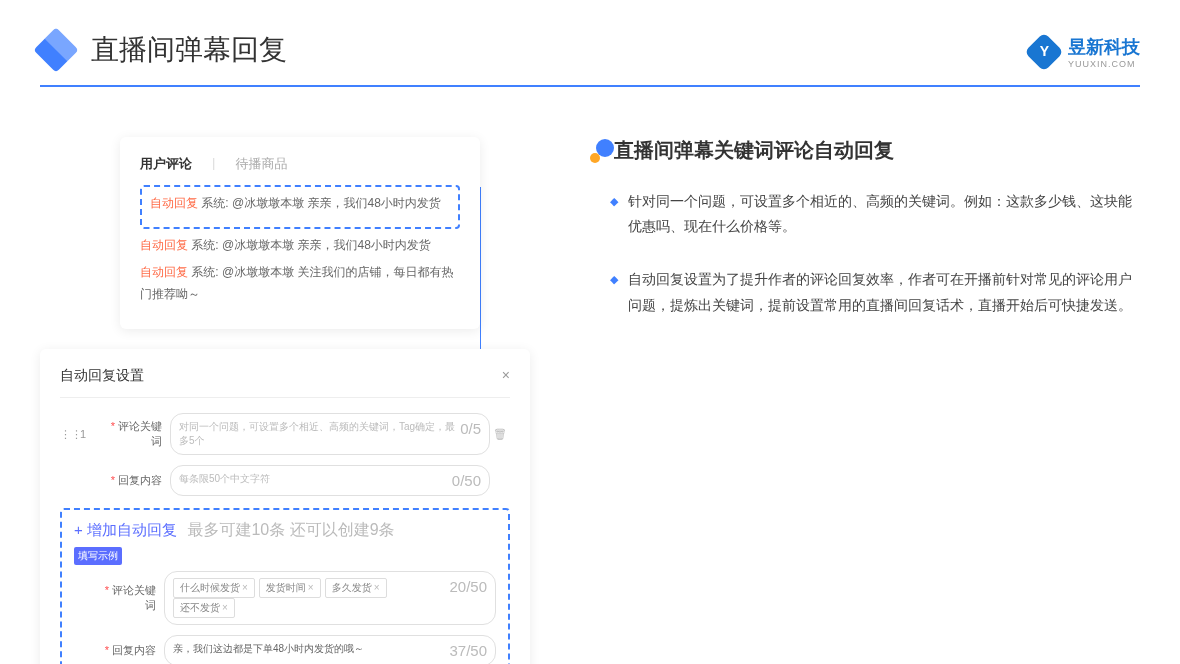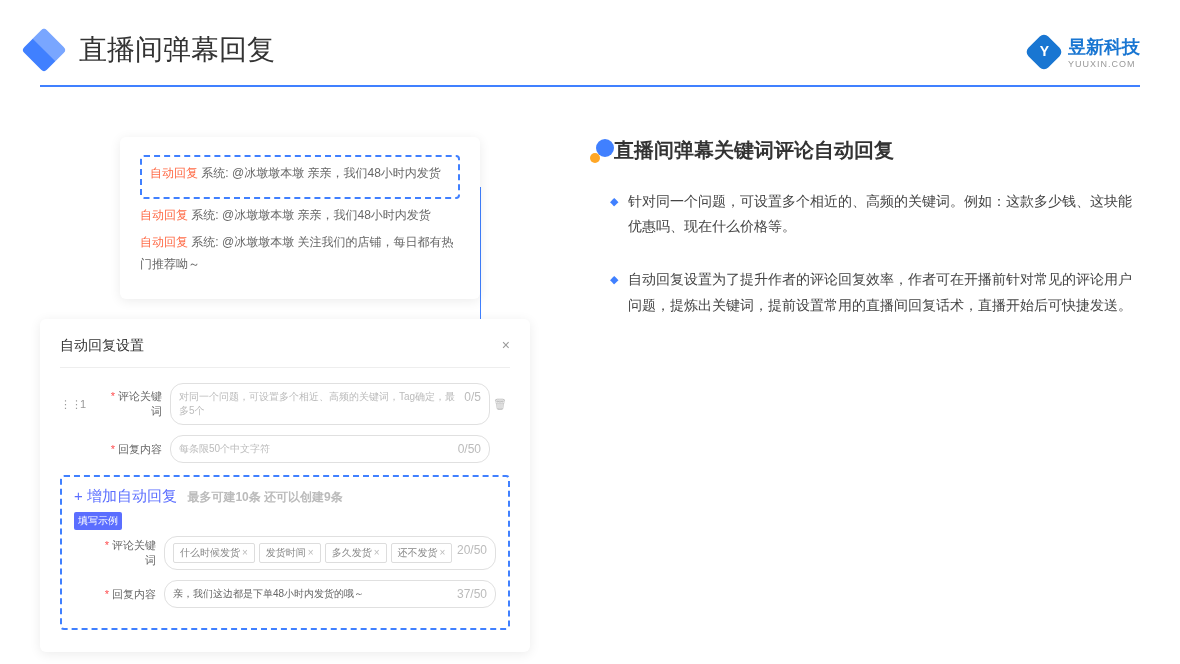--- a/index.html
+++ b/index.html
@@ -1,18 +1,18 @@
 <!DOCTYPE html>
 <html><head>
 <meta charset="utf-8">
 <style>
 * { margin: 0; padding: 0; box-sizing: border-box; }
 body { font-family: "Microsoft YaHei", Arial, sans-serif; background: #fff; width: 1180px; height: 664px; position: relative; overflow: hidden; }
 
-.header { display: flex; align-items: center; padding: 30px 40px 10px 24px; }
+.header { display: flex; align-items: center; padding: 30px 40px 10px 36px; }
 .logo-icon { width: 40px; height: 40px; position: relative; margin-right: 15px; }
 .logo-cube { width: 32px; height: 32px; background: #4080ff; transform: rotate(45deg); border-radius: 4px; position: absolute; top: 4px; left: 4px; }
 .logo-cube::after { content: ''; position: absolute; width: 100%; height: 50%; background: rgba(255,255,255,0.3); top: 0; left: 0; border-radius: 4px 4px 0 0; }
 .page-title { font-size: 28px; color: #333; font-weight: 500; }
 .brand { position: absolute; right: 40px; top: 35px; display: flex; align-items: center; }
 .brand-icon { width: 28px; height: 28px; background: #1976d2; transform: rotate(45deg); border-radius: 6px; margin-right: 10px; position: relative; }
 .brand-icon::after { content: 'Y'; color: #fff; position: absolute; transform: rotate(-45deg); left: 9px; top: 5px; font-weight: bold; font-size: 14px; }
 .brand-text { color: #1976d2; font-size: 18px; font-weight: 600; }
 .brand-sub { color: #999; font-size: 9px; letter-spacing: 1px; display: block; }
 .hr-line { height: 2px; background: #4080ff; margin: 5px 40px 0 40px; }
@@ -34,26 +34,26 @@
 .card2 { width: 490px; margin-left: 0; position: relative; }
 .modal-title { font-size: 14px; color: #333; padding-bottom: 12px; border-bottom: 1px solid #eee; margin-bottom: 15px; display: flex; justify-content: space-between; }
 .close-x { color: #999; cursor: pointer; }
 
 .form-row { display: flex; align-items: center; margin-bottom: 10px; font-size: 11px; }
 .form-idx { width: 20px; color: #999; }
 .form-label { width: 70px; color: #666; text-align: right; padding-right: 8px; }
 .form-label::before { content: '* '; color: #ff4d4f; }
 .form-input { flex: 1; border: 1px solid #e0e0e0; border-radius: 13px; padding: 6px 8px; color: #bbb; font-size: 10px; display: flex; justify-content: space-between; }
 .form-input.filled { color: #666; }
-.counter { color: #bbb; font-size: 12px; }
+.counter { color: #bbb; font-size: 15px; }
 .trash { width: 20px; color: #bbb; text-align: center; }
 
 .dashed-area { border: 2px dashed #4080ff; border-radius: 4px; padding: 10px 12px; margin-top: 12px; }
 .add-link { color: #5b6eff; font-size: 15px; }
-.add-hint { color: #bbb; font-size: 12px; margin-left: 6px; font-weight: bold; }
+.add-hint { color: #bbb; font-size: 16px; margin-left: 6px; }
 .example-badge { background: #5b6eff; color: #fff; font-size: 10px; padding: 2px 4px; border-radius: 2px; display: inline-block; margin: 6px 0; }
 .tag { border: 1px solid #ddd; border-radius: 2px; padding: 2px 6px; font-size: 10px; color: #888; margin-right: 4px; display: inline-block; }
 .tag-x { color: #bbb; margin-left: 2px; }
 
 .connector { position: absolute; border: 1px solid #4080ff; }
 .conn-v1 { left: 440px; top: 50px; height: 370px; width: 0; border-width: 0 0 0 1px; }
 
 .right { flex: 1; padding-top: 0; }
 .section-head { display: flex; align-items: center; margin-bottom: 25px; }
 .bubble-icon { width: 24px; height: 24px; position: relative; }
@@ -80,20 +80,25 @@
     </div>
   </div>
 </div>
 <div class="hr-line"></div>
 
 <div class="content">
   <div class="left">
     <div class="connector conn-v1"></div>
 
     <div class="card card1">
+      <div class="tabs">
+        <span class="tab-active">用户评论</span>
+        <span class="divider-v">|</span>
+        <span class="tab-inactive">待播商品</span>
+      </div>
       <div class="dashed-box">
         <div class="reply-line"><span class="reply-tag">自动回复</span><span> 系统: @冰墩墩本墩 亲亲，我们48小时内发货</span></div>
       </div>
       <div class="reply-line"><span class="reply-tag">自动回复</span><span> 系统: @冰墩墩本墩 亲亲，我们48小时内发货</span></div>
       <div class="reply-line"><span class="reply-tag">自动回复</span><span> 系统: @冰墩墩本墩 关注我们的店铺，每日都有热门推荐呦～</span></div>
     </div>
 
     <div class="card card2">
       <div class="modal-title">
         <span>自动回复设置</span>

